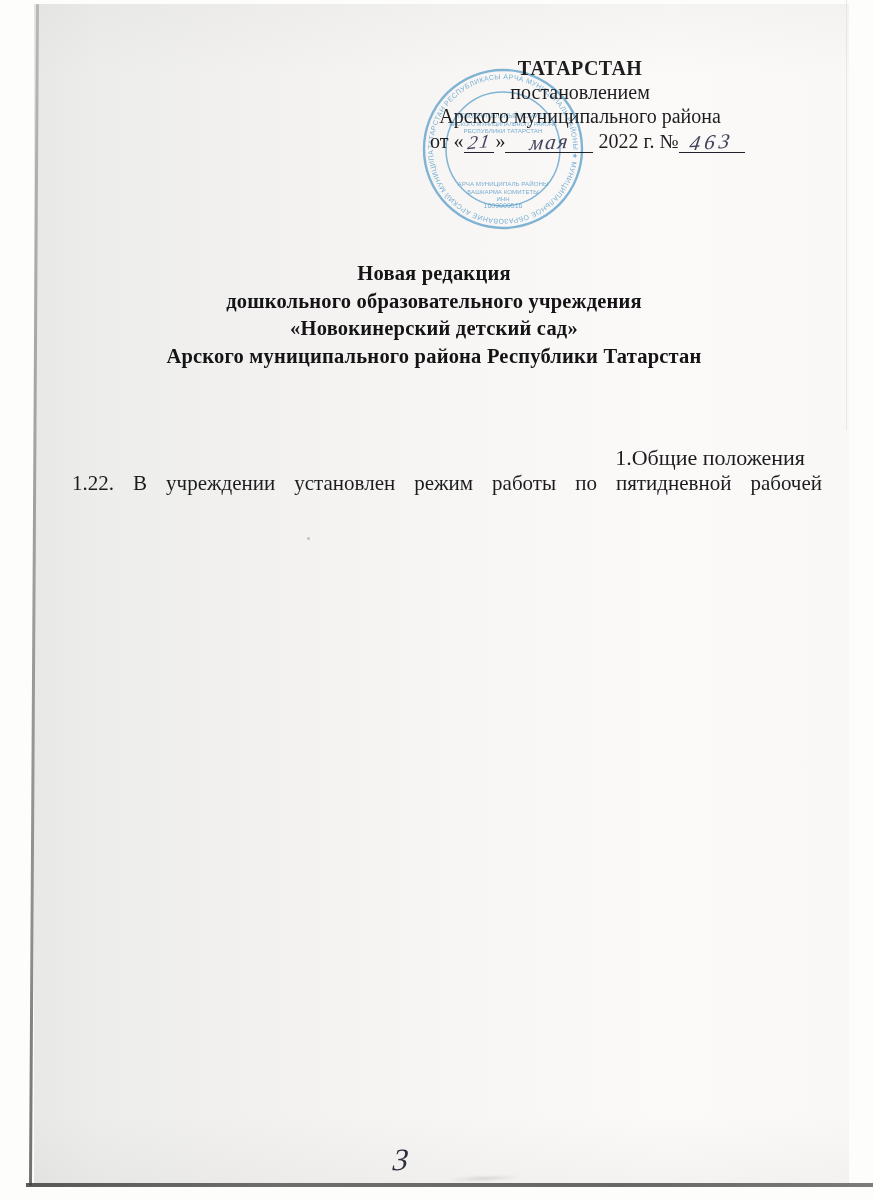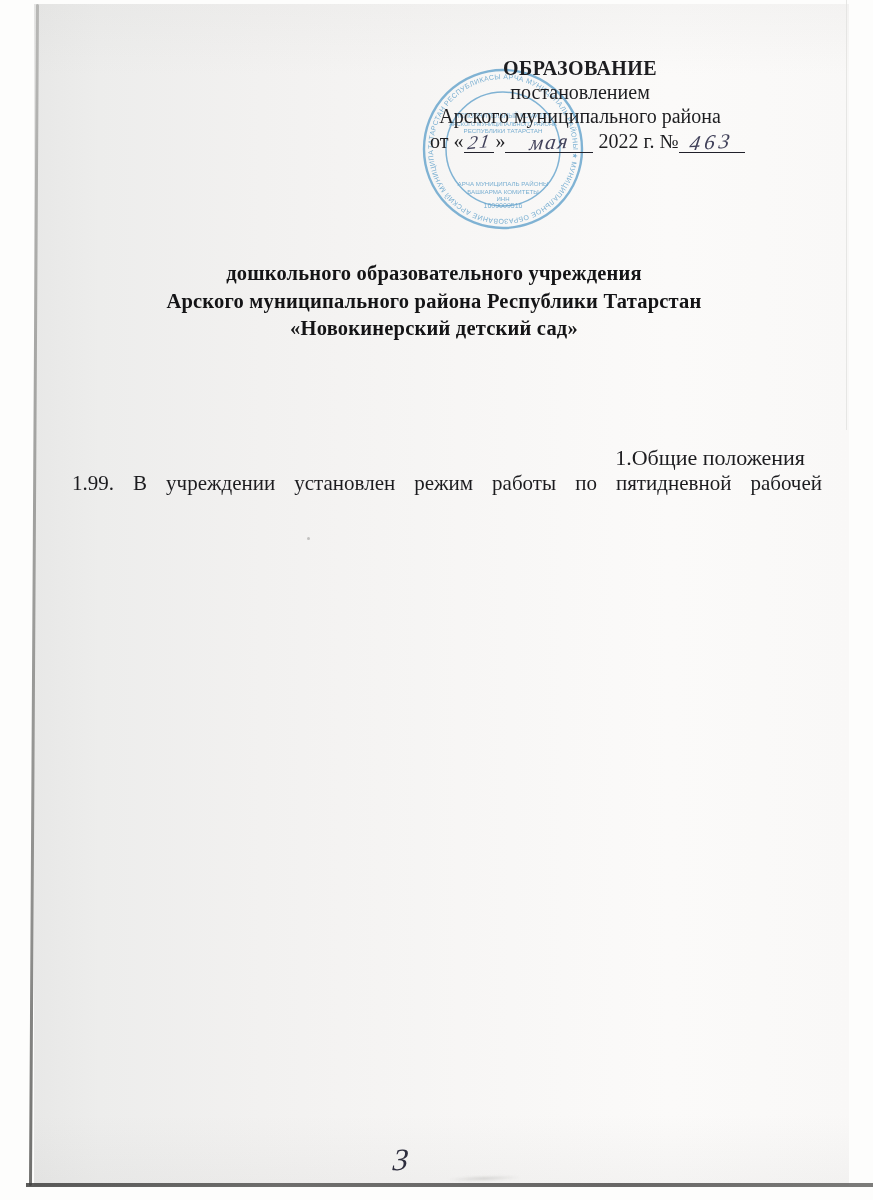--- a/index.html
+++ b/index.html
@@ -113,32 +113,33 @@
       <text x="82" y="66" font-size="6.2">РЕСПУБЛИКИ ТАТАРСТАН</text>
       <text x="82" y="119" font-size="6.2">АРЧА МУНИЦИПАЛЬ РАЙОНЫ</text>
       <text x="82" y="126.5" font-size="6.2">БАШКАРМА КОМИТЕТЫ</text>
       <text x="82" y="133.5" font-size="6">ИНН</text>
       <text x="82" y="140.5" font-size="7">1609009516</text>
     </g>
   </svg>
 </div>
 
 <div class="approval">
-  <div class="t">ОБРАЗОВАНИЕ</div>
+  <div class="t">ТАТАРСТАН</div>
   <div>постановлением</div>
   <div>Арского муниципального района</div>
   <div class="date-line"><span>от «</span><span class="blank day"><span class="hw day-ink">21</span></span><span>»</span><span class="blank month"><span class="hw">мая</span></span><span>&nbsp;</span><span>2022 г. №</span><span class="blank num"><span class="hw num-ink">463</span></span></div>
 </div>
 
 <div class="doc-title">
+  <div>Новая редакция</div>
   <div>дошкольного образовательного учреждения</div>
+  <div>«Новокинерский детский сад»</div>
   <div>Арского муниципального района Республики Татарстан</div>
-  <div>«Новокинерский детский сад»</div>
 </div>
 
 <div class="section-heading">1.Общие положения</div>
 <div class="body-par">
-  <div class="jline first">1.99. В учреждении установлен режим работы по пятидневной рабочей</div>
+  <div class="jline first">1.22. В учреждении установлен режим работы по пятидневной рабочей</div>
 </div>
 
 <div class="page-num">3</div>
 <div class="smudge"></div>
 <div class="speck" style="left:307px;top:537px;"></div>
 
 </body></html>

